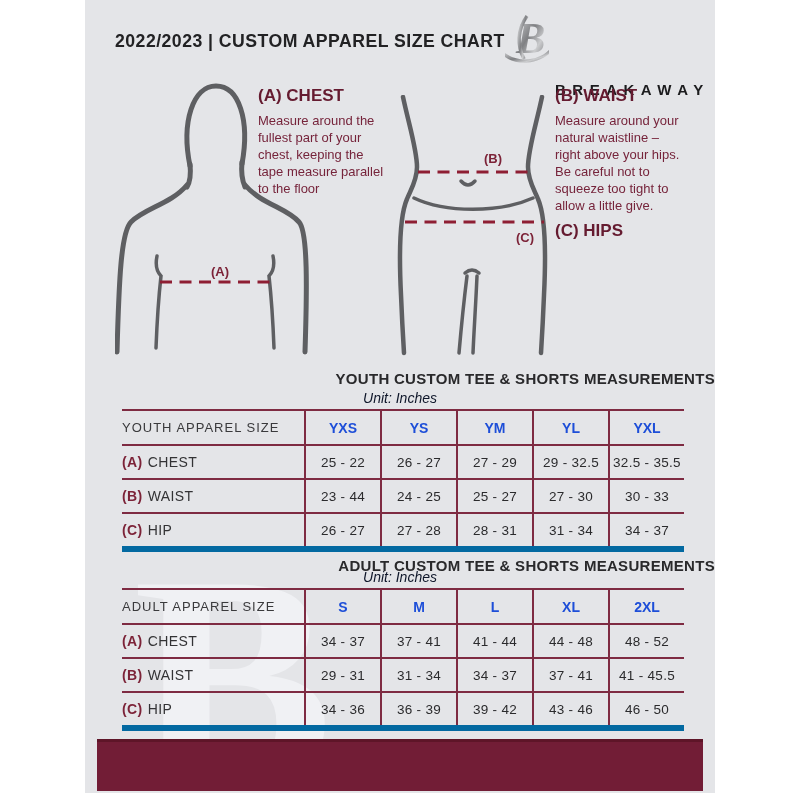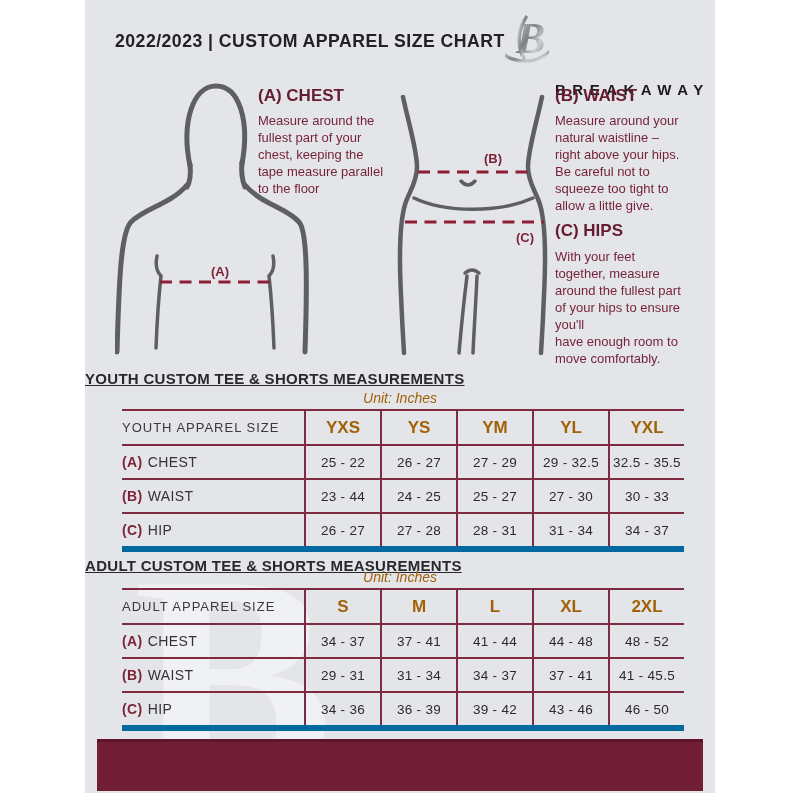--- a/index.html
+++ b/index.html
@@ -28,40 +28,40 @@
   .sec-body{position:absolute;font-size:13px;color:#76243b;line-height:17px;
     white-space:pre-line;z-index:2;}
   .chest-head{left:173px;top:86px;}
   .chest-body{left:173px;top:112px;width:160px;}
   .waist-head{left:470px;top:86px;}
   .waist-body{left:470px;top:112px;width:160px;}
   .hips-head{left:470px;top:221px;}
   .hips-body{left:470px;top:248px;width:162px;}
 
   
-  .tbl-title{position:absolute;left:0;width:630px;text-align:left;font-size:15px;font-weight:bold;
-    color:#29292b;letter-spacing:.3px;z-index:2;text-decoration:underline;}
+  .tbl-title{position:absolute;left:0;width:630px;text-align:right;font-size:15px;font-weight:bold;
+    color:#29292b;letter-spacing:.3px;z-index:2;}
   .tbl-unit{position:absolute;left:0;width:630px;text-align:center;font-size:14px;font-style:italic;
-    color:#a16207;z-index:2;}
+    color:#0f172a;z-index:2;}
   .youth-title{top:370px;} .youth-unit{top:390px;}
   .adult-title{top:549px;margin-top:8px;} .adult-unit{top:569px;}
 
   table.size{position:absolute;left:37px;width:556px;border-collapse:collapse;z-index:2;
     table-layout:fixed;}
   .youth-table{top:409px;} .adult-table{top:588px;}
   table.size{border-top:2px solid #7e2b42;border-bottom:6px solid #0369a1;}
   table.size thead tr{border-bottom:2px solid #7e2b42;}
   table.size tbody tr + tr{border-top:2px solid #7e2b42;}
   table.size th + th, table.size td + td{border-left:2px solid #7e2b42;}
   table.size th, table.size td{padding:0;height:32px;vertical-align:middle;}
   table.size thead th{height:33px;}
   th.lbl-col{width:182px;} th.sz-col{width:74px;}
   .hdr-label{font-size:13px;font-weight:normal;color:#3a3a3c;letter-spacing:1px;text-align:left;
     padding-left:13px;}
-  .hdr-size{font-size:17px;font-weight:bold;color:#a16207;text-align:center;}
+  .hdr-size{font-size:14px;font-weight:bold;color:#1d4ed8;text-align:center;}
   td.row-label{text-align:left;padding-left:13px;font-size:14px;color:#333335;letter-spacing:.4px;}
   td.row-label .pfx{font-weight:bold;color:#7c2338;margin-right:5px;}
   td.val{text-align:center;font-size:13.5px;color:#2b2b2d;letter-spacing:.3px;}
 
   
   .footer-bar{position:absolute;left:12px;top:739px;width:606px;height:49px;background:#721d36;
     border-top:3px solid #5e1528;z-index:3;}
 
   
   .sil{stroke:#5e5f62;fill:none;stroke-linecap:round;}
@@ -127,27 +127,20 @@
 tape measure parallel
 to the floor</div>
     <div class="sec-head waist-head">(B) WAIST</div>
     <div class="sec-body waist-body">Measure around your
 natural waistline –
 right above your hips.
 Be careful not to
 squeeze too tight to
 allow a little give.</div>
     <div class="sec-head hips-head">(C) HIPS</div>
-    <div class="sec-body hips-body">With your feet
-together, measure
-around the fullest part
-of your hips to ensure
-you'll
-have enough room to
-move comfortably.</div>
 
     <div class="tbl-title youth-title">YOUTH CUSTOM TEE &amp; SHORTS MEASUREMENTS</div>
     <div class="tbl-unit youth-unit">Unit: Inches</div>
     <table class="size youth-table">
       <thead>
         <tr>
           <th class="lbl-col hdr-label">YOUTH APPAREL SIZE</th>
           <th class="sz-col hdr-size">YXS</th>
           <th class="sz-col hdr-size">YS</th>
           <th class="sz-col hdr-size">YM</th>

